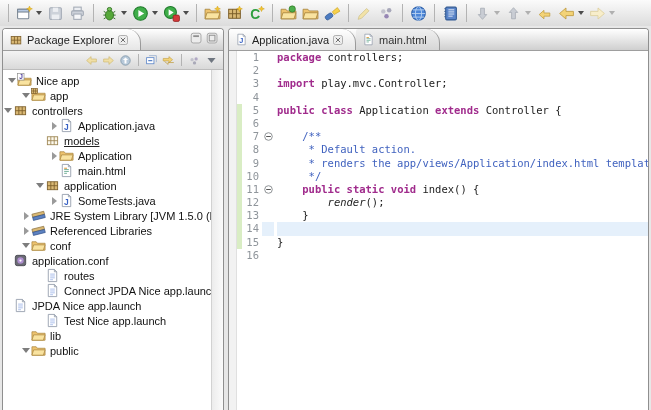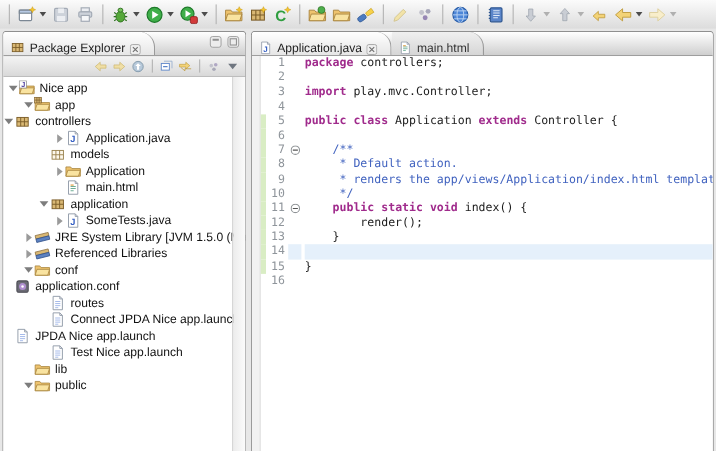--- a/index.html
+++ b/index.html
@@ -18,21 +18,21 @@
   .icon svg{display:block;}
   
   .workbench{position:absolute;top:27px;left:0;right:0;bottom:0;display:flex;gap:4px;padding:1px 2px 0 2px;}
   .panel{border:1px solid #8f8f8f;border-bottom:none;border-radius:4px 4px 0 0;background:#fff;
          display:flex;flex-direction:column;overflow:hidden;}
   .pkg-panel{width:220px;flex:none;}
   .editor-panel{flex:1;}
   
   .tabbar{height:21px;flex:none;background:linear-gradient(#ffffff,#cfcfcf);
           border-bottom:1px solid #9e9e9e;display:flex;align-items:stretch;position:relative;}
-  .tab{display:inline-flex;align-items:flex-end;gap:4px;padding:0 12px 0 6px;
+  .tab{display:inline-flex;align-items:center;gap:4px;padding:0 12px 0 6px;
        border-right:1px solid #9a9a9a;border-radius:2px 14px 0 0;max-width:160px;white-space:nowrap;}
   .tab.active{background:linear-gradient(#ffffff,#e6e6e6);}
   .tab.inactive{background:linear-gradient(#f0f0f0,#d6d6d6);color:#333;}
   .tab-label{font-size:11px;}
   .win-controls{position:absolute;right:4px;top:3px;display:flex;gap:3px;}
   
   .view-toolbar{height:18px;flex:none;background:linear-gradient(#f4f4f4,#d9d9d9);
                 border-bottom:1px solid #bdbdbd;display:flex;align-items:center;
                 justify-content:flex-end;padding-right:4px;gap:2px;}
   .vt-sep{width:1px;height:12px;background:#b3b3b3;margin:0 3px;}
@@ -57,21 +57,21 @@
   .num-cell{height:13.2px;text-align:right;padding-right:3px;color:var(--lnum);}
   .num-cell.diff{background:linear-gradient(to right,var(--diff) 0,var(--diff) 5px,transparent 5px);}
   .ruler-fold{width:12px;flex:none;}
   .fold-cell{height:13.2px;display:flex;align-items:center;justify-content:center;}
   .code{flex:1;white-space:pre;padding-left:3px;}
   .code-line{height:13.2px;}
   .code-line.current, .fold-cell.current{background:var(--curline);}
   .kw{color:var(--kw);font-weight:bold;}
   .cm{color:var(--cm);}
   .pl{color:var(--pl);}
-  .it{color:var(--pl);}
+  .it{color:var(--pl);font-style:italic;}
 </style>
 </head>
 <body>
 
 <div class="app">
   <div class="toolbar" id="main-toolbar">
       <div class="tb-sep"></div>
       <div class="tb-btn">
         <span class="icon">
           <svg viewBox="0 0 16 16" width="17" height="17">
@@ -411,21 +411,21 @@
             </span>
             <span class="icon">
               <svg viewBox="0 0 16 16" width="15" height="15">
                 <path d="M3.5 1.5h6.5l2.5 2.5v10.5H3.5z" fill="#fff" stroke="#9099a8" stroke-width="0.9"></path>
                 <path d="M10 1.5v2.5h2.5" fill="none" stroke="#9099a8" stroke-width="0.9"></path>
                 <text x="5.3" y="12.3" font-size="9" font-weight="bold" fill="#3660c4">J</text>
               </svg>
             </span>
             <span class="tree-label">Application.java</span>
           </div>
-          <div class="tree-row" style="padding-left: 32px;">
+          <div class="tree-row" style="padding-left: 32px; text-decoration: underline;">
             <span class="exp"></span>
             <span class="icon">
               <svg viewBox="0 0 16 16" width="15" height="15">
                 <g stroke="#9a834f" stroke-width="0.9">
                   <rect x="2.5" y="4" width="11" height="8.5" fill="#fdf8ec"></rect>
                   <path d="M2.5 8.2h11M6.2 4v8.5M9.8 4v8.5" fill="none"></path>
                 </g>
               </svg>
             </span>
             <span class="tree-label">models</span>

